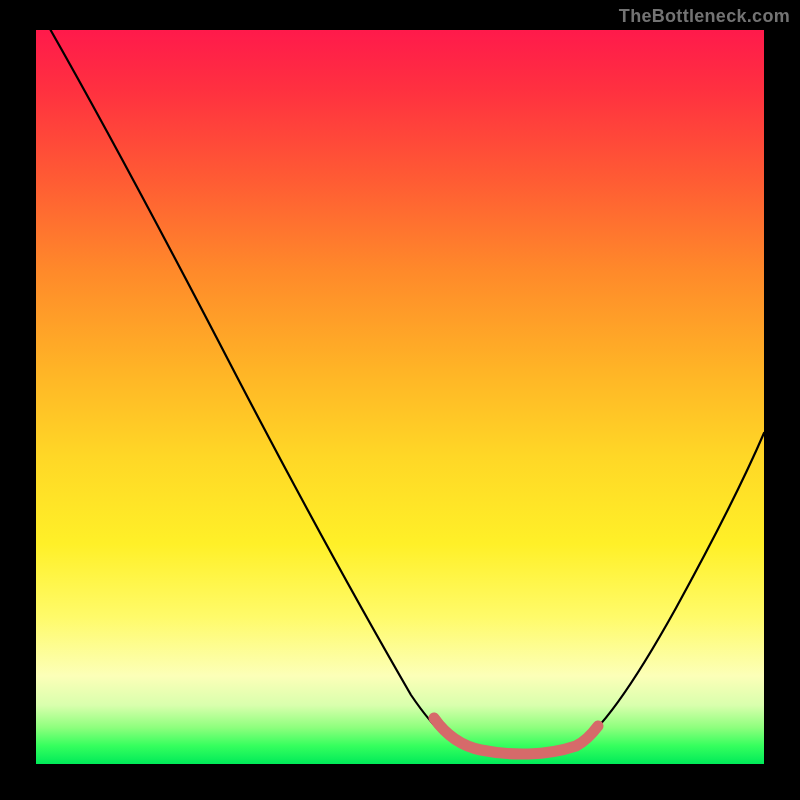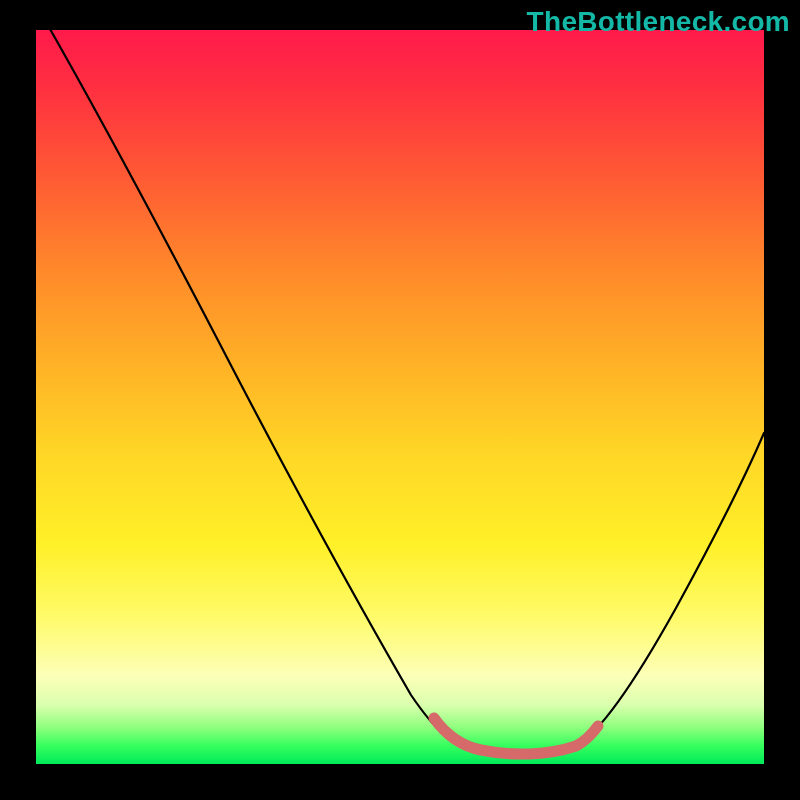--- a/index.html
+++ b/index.html
@@ -14,22 +14,22 @@
   .frame {
     position: relative;
     width: 800px;
     height: 800px;
     background: #000;
   }
   .watermark {
     position: absolute;
     top: 6px;
     right: 10px;
-    color: #14b8a6;
-    font-size: 28px;
+    color: #737373;
+    font-size: 18px;
     font-weight: 600;
     letter-spacing: 0.3px;
     z-index: 50;
     user-select: none;
   }
   .plot {
     position: absolute;
     left: 36px;
     top: 30px;
     width: 728px;

